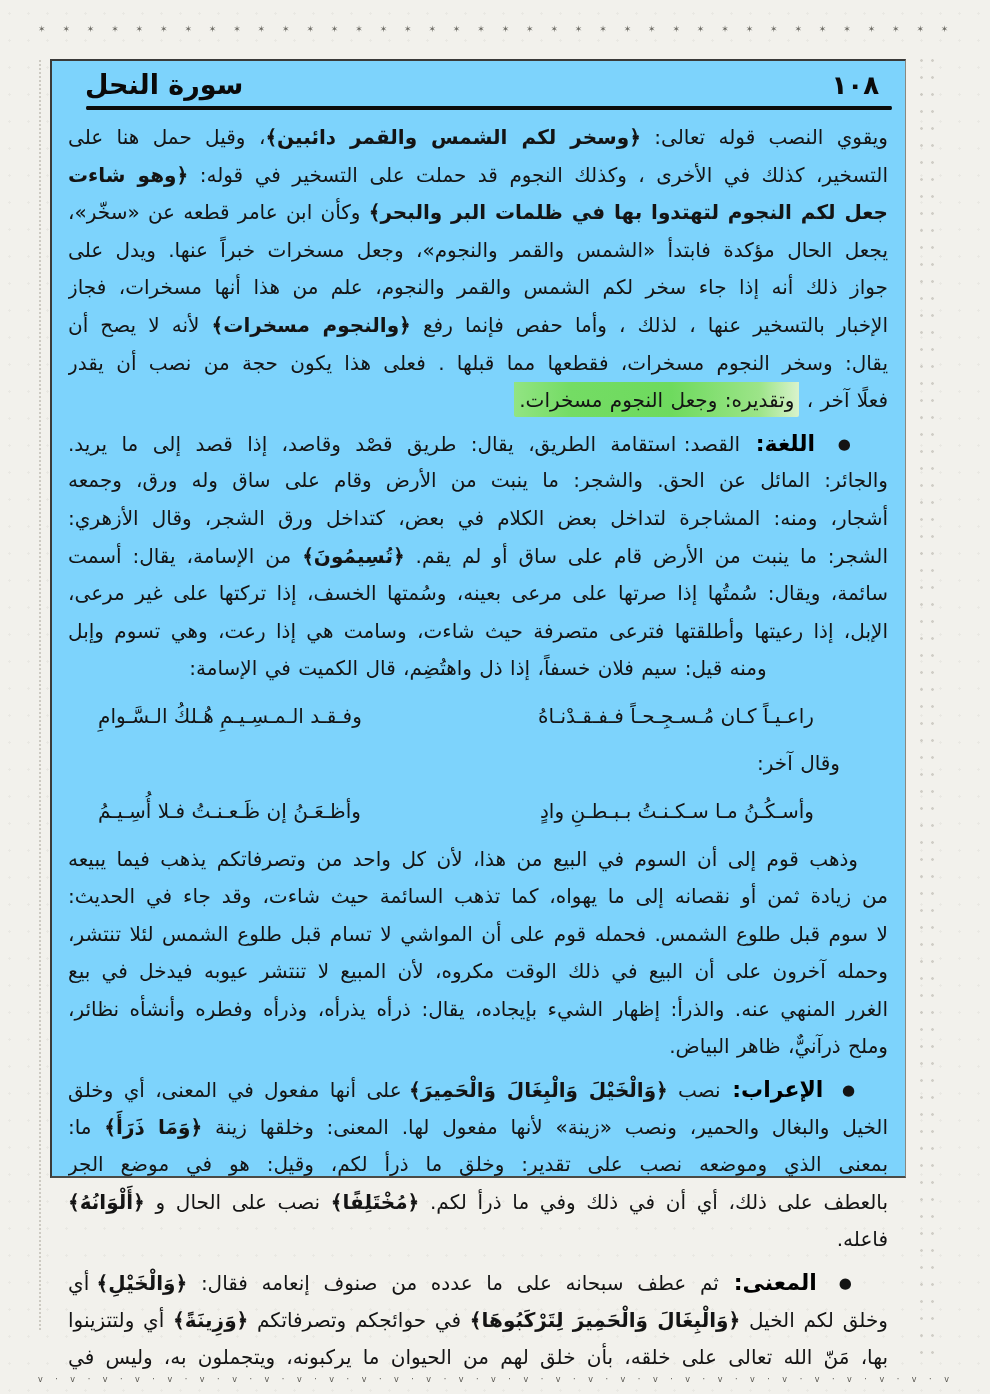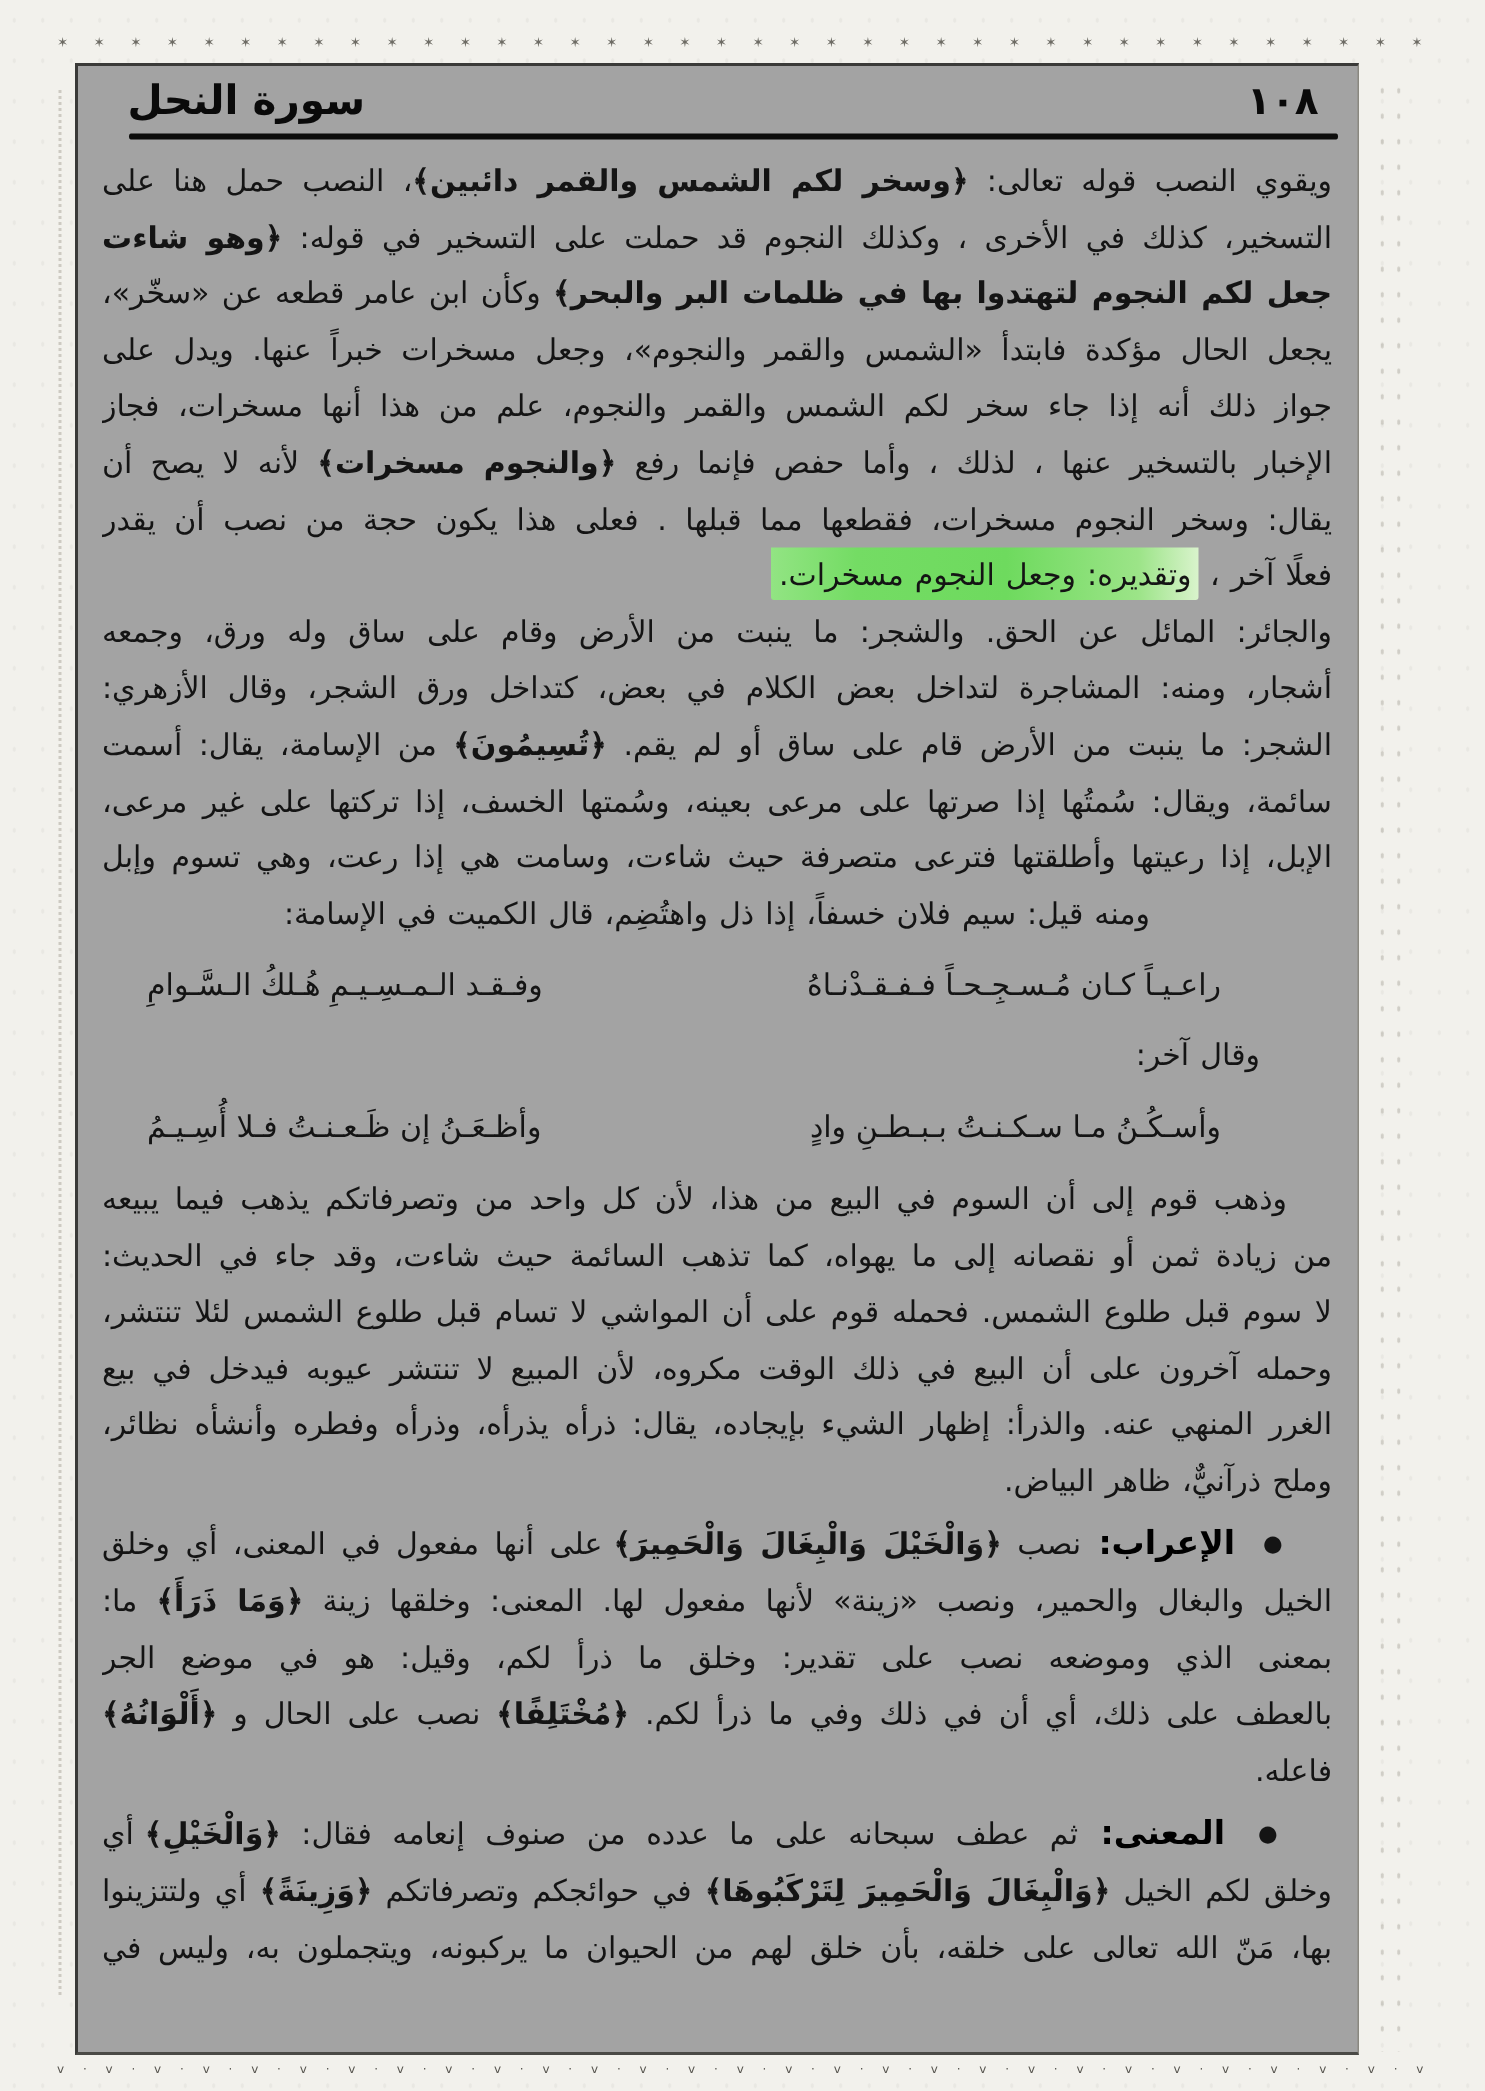--- a/index.html
+++ b/index.html
@@ -20,22 +20,22 @@
   .page-edge-left{
     position:absolute;left:39px;top:60px;height:1270px;width:0;
     border-left:2px dotted #c4c1b8;opacity:.8;
   }
   .noise-right{
     position:absolute;left:916px;top:52px;width:26px;height:1316px;
     background-image:radial-gradient(#b5b2a8 1px, transparent 1.3px);
     background-size:11px 17px;opacity:.55;
   }
   .frame{
-    position:absolute;left:50px;top:42px;width:856px;height:1328px;
-    background:#a3a3a3;
+    position:absolute;left:50px;top:59px;width:856px;height:1119px;
+    background:#7dd3fc;
     border-top:2px solid #3a3a38;
     border-bottom:2px solid #4a4a46;
     border-left:2px solid #3a3a38;
     border-right:1px solid #8a8880;
     box-sizing:border-box;
   }
   .frame-header{
     display:flex;justify-content:space-between;align-items:flex-end;
     padding:8px 26px 0 33px;direction:ltr;
   }
@@ -84,28 +84,29 @@
 <div class="page-edge-left"></div>
 <div class="noise-right"></div>
 
 <div class="frame">
   <div class="frame-header">
     <span class="book-title">سورة النحل</span>
     <span class="page-number">١٠٨</span>
   </div>
   <div class="header-rule"></div>
   <div id="body-root">
-      <div class="tline"><span class="run">ويقوي النصب قوله تعالى: </span><span class="quran">﴿وسخر لكم الشمس والقمر دائبين﴾</span><span class="run">، النصب حمل هنا على</span></div>
+      <div class="tline"><span class="run">ويقوي النصب قوله تعالى: </span><span class="quran">﴿وسخر لكم الشمس والقمر دائبين﴾</span><span class="run">، وقيل حمل هنا على</span></div>
       <div class="tline"><span class="run">التسخير، كذلك في الأخرى ، وكذلك النجوم قد حملت على التسخير في قوله: </span><span class="quran">﴿وهو شاءت</span></div>
       <div class="tline"><span class="quran">جعل لكم النجوم لتهتدوا بها في ظلمات البر والبحر﴾</span><span class="run"> وكأن ابن عامر قطعه عن «سخّر»، لئلا</span></div>
       <div class="tline"><span class="run">يجعل الحال مؤكدة فابتدأ «الشمس والقمر والنجوم»، وجعل مسخرات خبراً عنها. ويدل على</span></div>
       <div class="tline"><span class="run">جواز ذلك أنه إذا جاء سخر لكم الشمس والقمر والنجوم، علم من هذا أنها مسخرات، فجاز</span></div>
       <div class="tline"><span class="run">الإخبار بالتسخير عنها ، لذلك ، وأما حفص فإنما رفع </span><span class="quran">﴿والنجوم مسخرات﴾</span><span class="run"> لأنه لا  يصح أن</span></div>
       <div class="tline"><span class="run">يقال: وسخر النجوم مسخرات، فقطعها مما قبلها . فعلى هذا يكون حجة من نصب أن يقدر</span></div>
       <div class="tline end"><span class="run">فعلًا آخر ، </span><span class="hl">وتقديره: وجعل النجوم مسخرات.</span></div>
+      <div class="tline ind"><span class="bullet">●</span><span class="sechead"> اللغة: </span><span class="run">القصد: استقامة الطريق، يقال: طريق قصْد وقاصد، إذا قصد إلى ما يريد.</span></div>
       <div class="tline"><span class="run">والجائر: المائل عن الحق. والشجر: ما ينبت من الأرض وقام على ساق وله ورق، وجمعه</span></div>
       <div class="tline"><span class="run">أشجار، ومنه: المشاجرة لتداخل بعض الكلام في بعض، كتداخل ورق الشجر، وقال الأزهري:</span></div>
       <div class="tline"><span class="run">الشجر: ما ينبت من الأرض قام على ساق أو لم يقم. </span><span class="quran">﴿تُسِيمُونَ﴾</span><span class="run"> من الإسامة، يقال: أسمت</span></div>
       <div class="tline"><span class="run">سائمة، ويقال: سُمتُها إذا صرتها على مرعى بعينه، وسُمتها الخسف، إذا تركتها على غير مرعى،</span></div>
       <div class="tline"><span class="run">الإبل، إذا رعيتها وأطلقتها فترعى متصرفة حيث شاءت، وسامت هي إذا رعت، وهي تسوم وإبل</span></div>
       <div class="tline center"><span class="run">ومنه قيل: سيم فلان خسفاً، إذا ذل واهتُضِم، قال الكميت في الإسامة:</span></div>
       <div class="verse">
         <span class="hemistich">راعـيـاً كـان مُـسـجِـحـاً فـفـقـدْنـاهُ</span>
         <span class="hemistich">وفـقـد الـمـسِـيـمِ هُـلكُ الـسَّـوامِ</span>
       </div>

